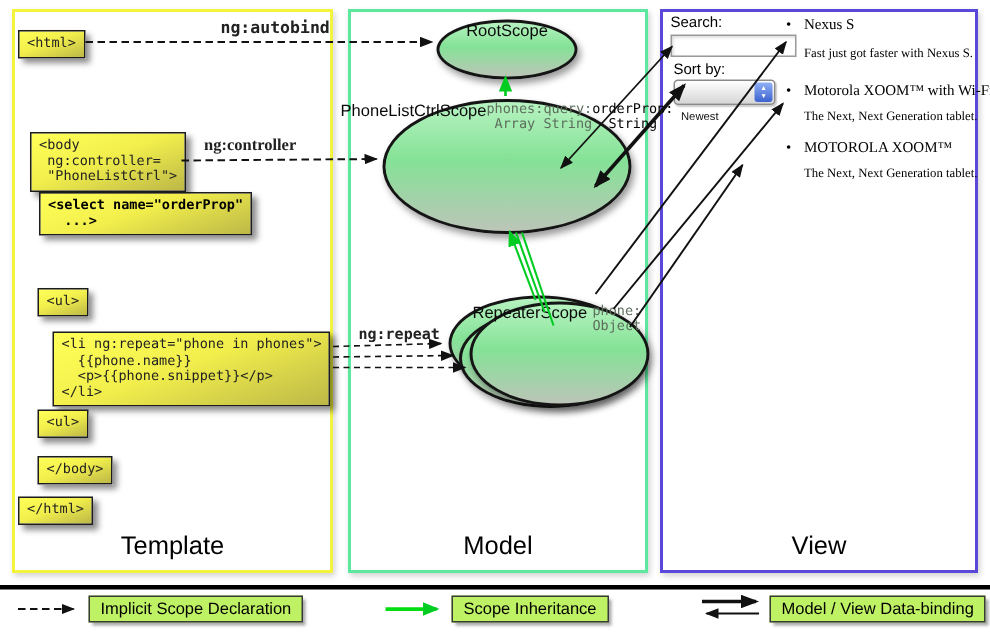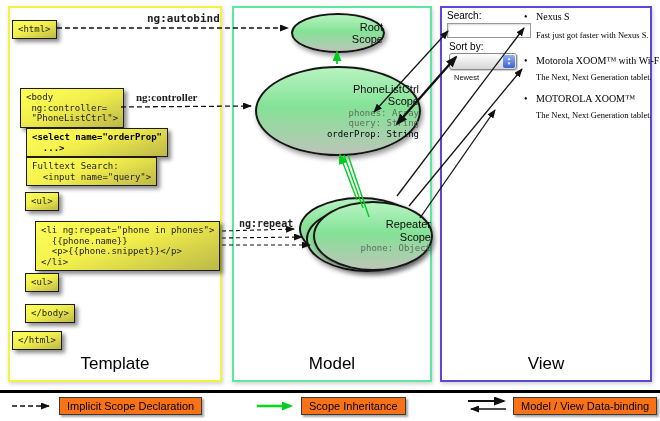--- a/index.html
+++ b/index.html
@@ -36,21 +36,21 @@
   .directive{position:absolute;font-family:"DejaVu Sans Mono",monospace;
              font-weight:bold;font-size:11px;color:#222;white-space:nowrap;}
   .lbl-autobind{left:147px;top:12px;}
   .lbl-controller{left:136px;top:91px;font-family:Liberation Serif, serif;}
   .lbl-repeat{left:239px;top:218px;font-size:10px;}
 
   
   .ellipse{position:absolute;border:2px solid #151515;border-radius:50%;
            background:linear-gradient(180deg,#b7f3c1 0%,#84e296 45%,#bcc5b8 100%);
            box-shadow:2px 3px 5px rgba(0,0,0,0.4);
-           display:flex;flex-direction:column;justify-content:center;align-items:flex-end;
+           display:flex;flex-direction:row;justify-content:center;align-items:flex-start;
            text-align:center;}
   .el-root{left:291px;top:13px;width:90px;height:36px;}
   .el-plc{left:255px;top:66px;width:162px;height:86px;}
   .el-rep1{left:299px;top:197px;width:118px;height:60px;}
   .el-rep2{left:306px;top:206px;width:118px;height:62px;}
   .el-rep3{left:313px;top:201px;width:116px;height:66px;}
   .scope-title{font-size:11px;line-height:12.5px;color:#0a0a0a;}
   .scope-prop{font-family:"DejaVu Sans Mono",monospace;font-size:9px;line-height:9.5px;
               color:#5d6e5d;margin-top:1px;}
   .scope-prop.bold{font-weight:normal;color:#000;}
@@ -76,21 +76,21 @@
   .v-item-desc{position:absolute;font-family:"Liberation Serif",serif;font-size:8.5px;
                color:#000;white-space:nowrap;}
   .bullet{position:absolute;font-family:"Liberation Serif",serif;font-size:10px;color:#000;}
   .vi1t{left:536px;top:11px;} .vi1d{left:536px;top:30px;}
   .vi2t{left:536px;top:55px;} .vi2d{left:536px;top:72px;}
   .vi3t{left:536px;top:93px;} .vi3d{left:536px;top:110px;}
   .b1{left:524px;top:11px;} .b2{left:524px;top:55px;} .b3{left:524px;top:93px;}
 
   
   .separator{position:absolute;left:0;top:390px;width:660px;height:3px;background:#000;}
-  .legend-box{position:absolute;top:397px;height:16px;border:1px solid #3a3a3a;background:#f97316;
+  .legend-box{position:absolute;top:397px;height:16px;border:1px solid #3a3a3a;background:#bef264;
               box-shadow:2px 2px 2px rgba(0,0,0,0.35);font-size:11px;line-height:16px;
               padding:0 7px;color:#000;white-space:nowrap;}
   .lg-implicit{left:59px;} .lg-inherit{left:301px;} .lg-binding{left:513px;}
 
   
   .arrows{position:absolute;left:0;top:0;width:660px;height:421px;pointer-events:none;}
 </style>
 </head>
 <body>
 
@@ -105,22 +105,20 @@
   <div class="panel panel-view">
     <div class="panel-label">View</div>
   </div>
 
   <div class="codebox cb-html">&lt;html&gt;</div>
   <div class="codebox cb-body">&lt;body
  ng:controller=
  "PhoneListCtrl"&gt;</div>
   <div class="codebox bold cb-select">&lt;select name="orderProp"
   ...&gt;</div>
-  <div class="codebox cb-fulltext">Fulltext Search:
-  &lt;input name="query"&gt;</div>
   <div class="codebox cb-ul1">&lt;ul&gt;</div>
   <div class="codebox cb-li">&lt;li ng:repeat="phone in phones"&gt;
   {{phone.name}}
   &lt;p&gt;{{phone.snippet}}&lt;/p&gt;
 &lt;/li&gt;</div>
   <div class="codebox cb-ul2">&lt;ul&gt;</div>
   <div class="codebox cb-bodyclose">&lt;/body&gt;</div>
   <div class="codebox cb-htmlclose">&lt;/html&gt;</div>
 
   <div class="directive lbl-autobind">ng:autobind</div>

